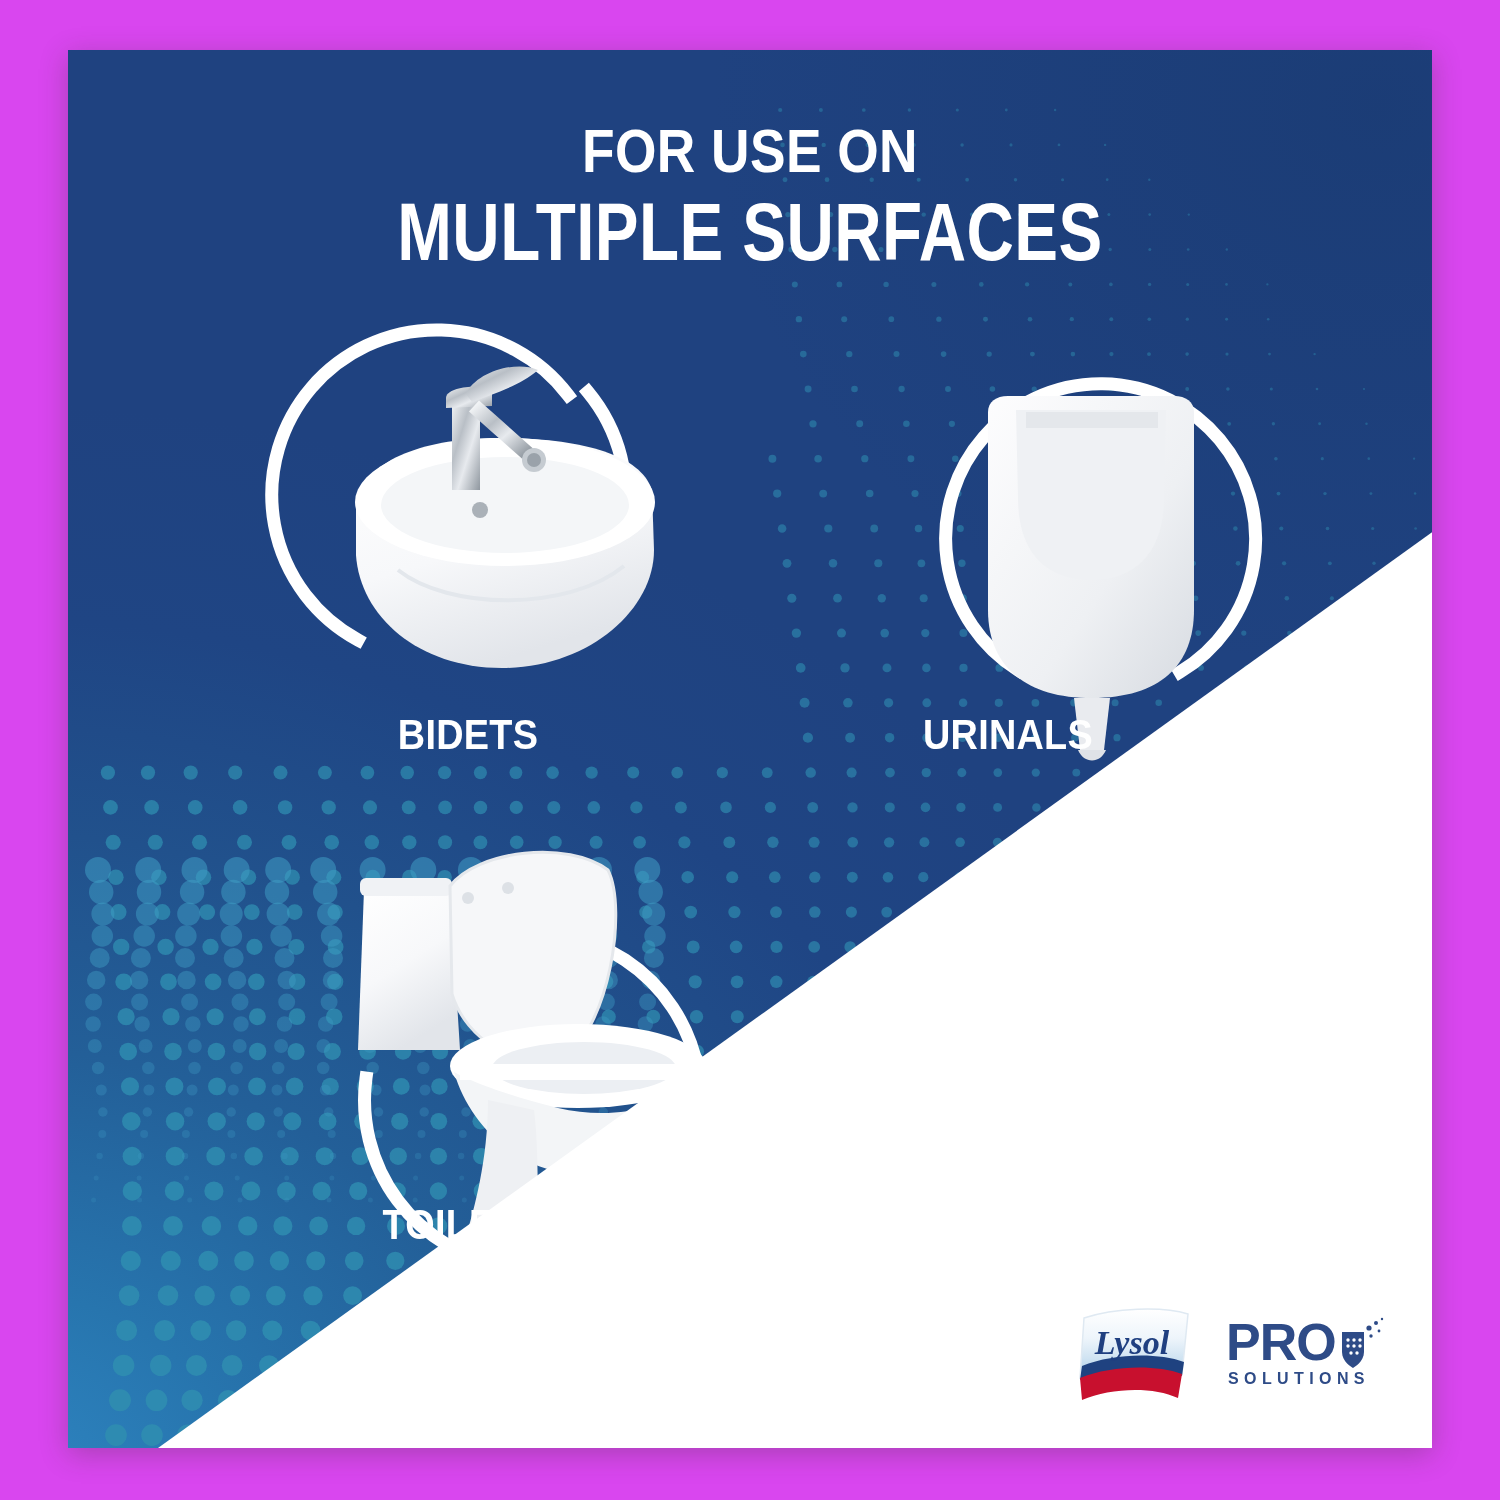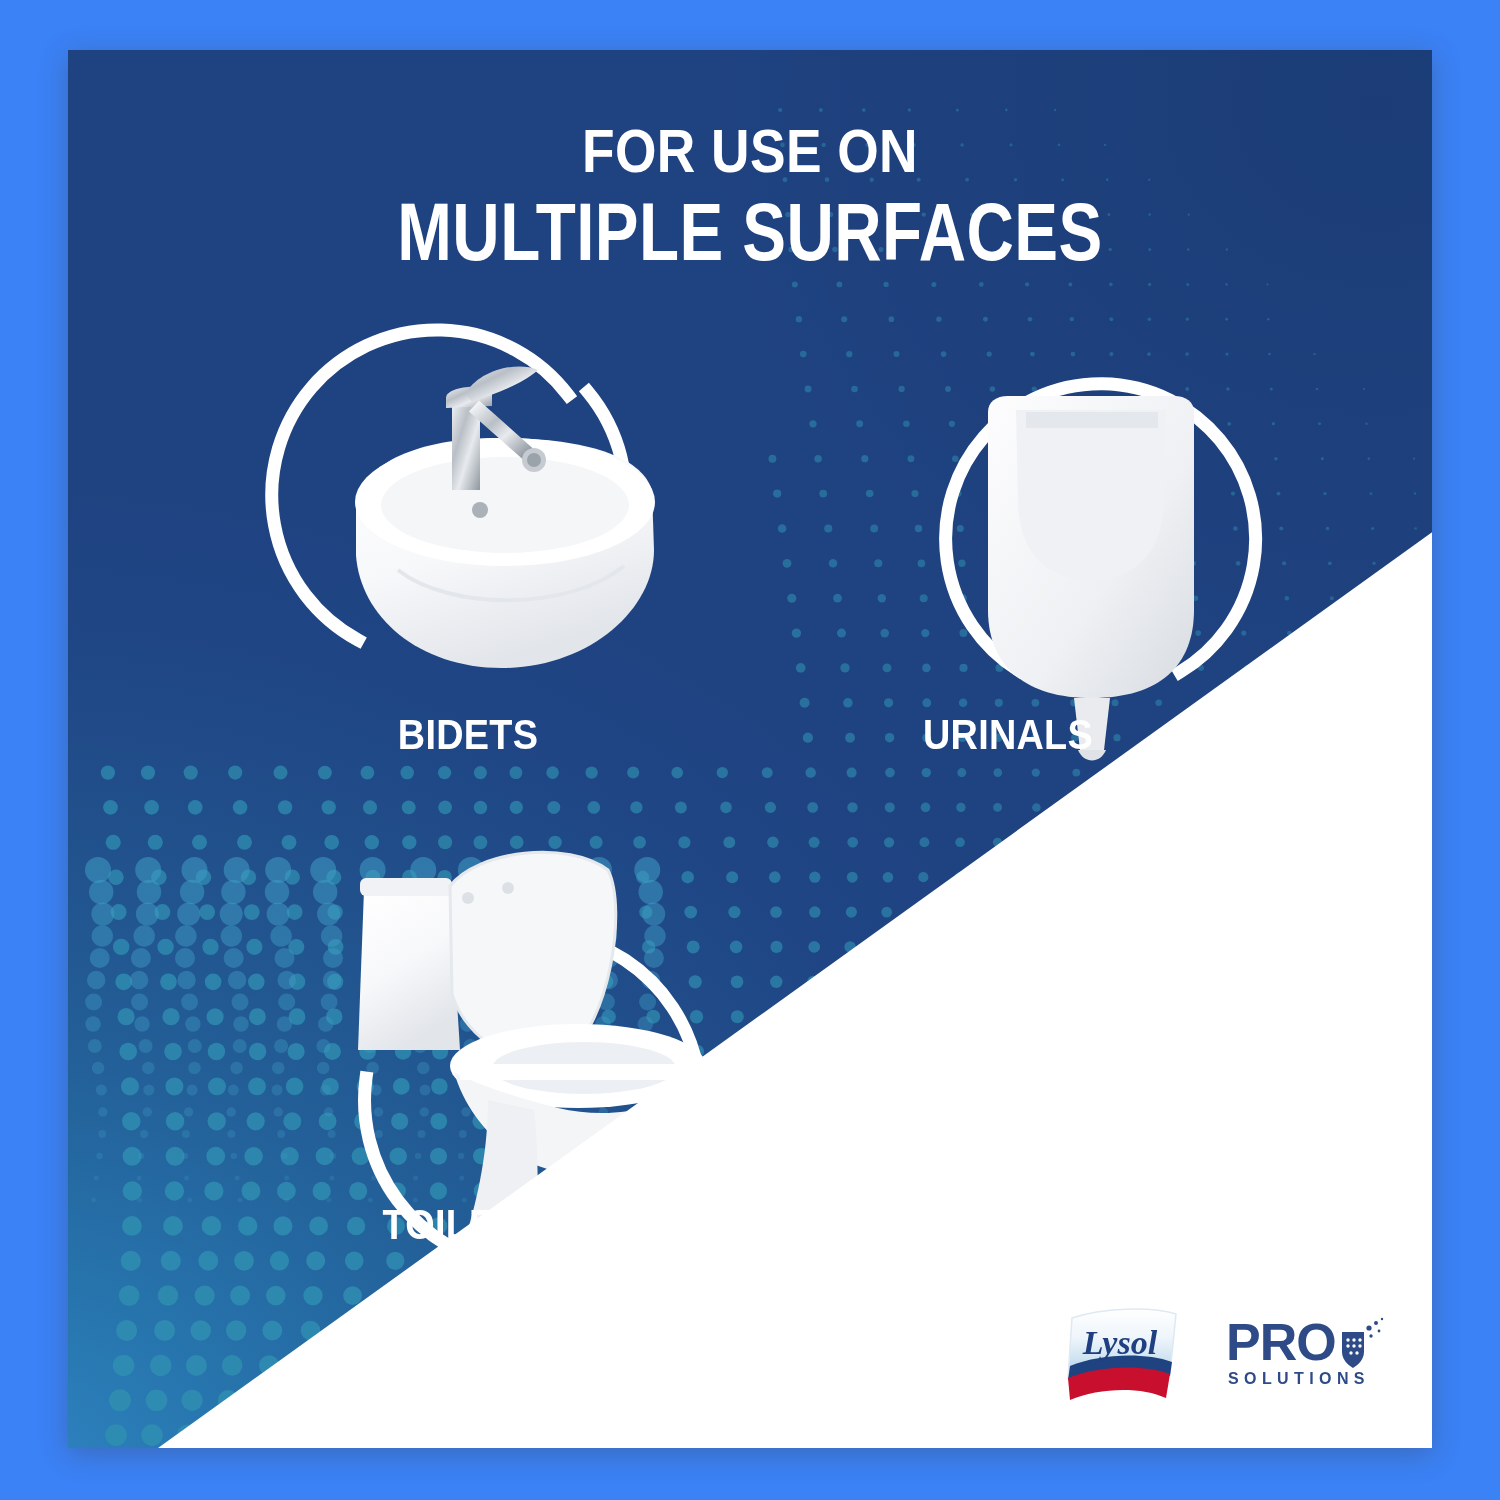--- a/index.html
+++ b/index.html
@@ -9,21 +9,21 @@
     width: 1500px;
     height: 1500px;
     overflow: hidden;
     font-family: "Liberation Sans", sans-serif;
   }
 
   #stage {
     position: relative;
     width: 1500px;
     height: 1500px;
-    background: #3b82f6;
+    background: #d946ef;
   }
 
   
   #panel {
     position: absolute;
     left: 68px;
     top: 50px;
     width: 1364px;
     height: 1398px;
     overflow: hidden;
@@ -107,21 +107,21 @@
   }
 
   
   #logos {
     position: absolute;
     right: 44px;
     bottom: 40px;
     height: 108px;
     display: flex;
     align-items: center;
-    gap: 38px;
+    gap: 26px;
     z-index: 9;
   }
   .lysol-mark { width: 128px; height: 104px; }
   .pro-mark   { width: 164px; height: 84px; }
 </style>
 </head>
 <body>
 
 <div id="stage">
   <div id="panel">

